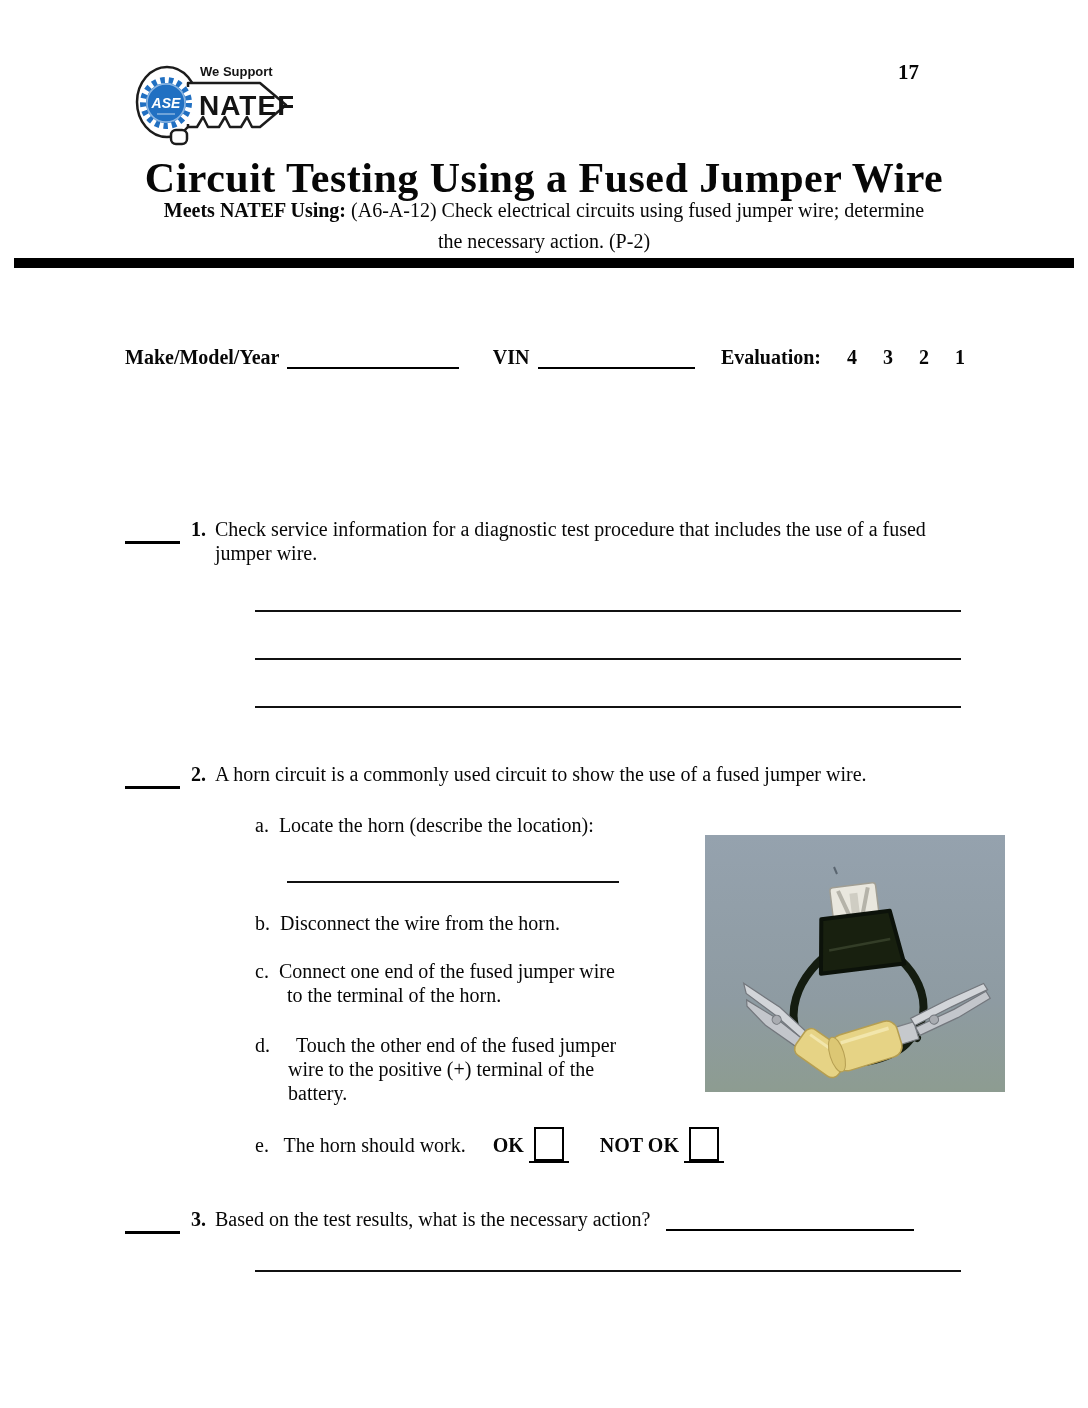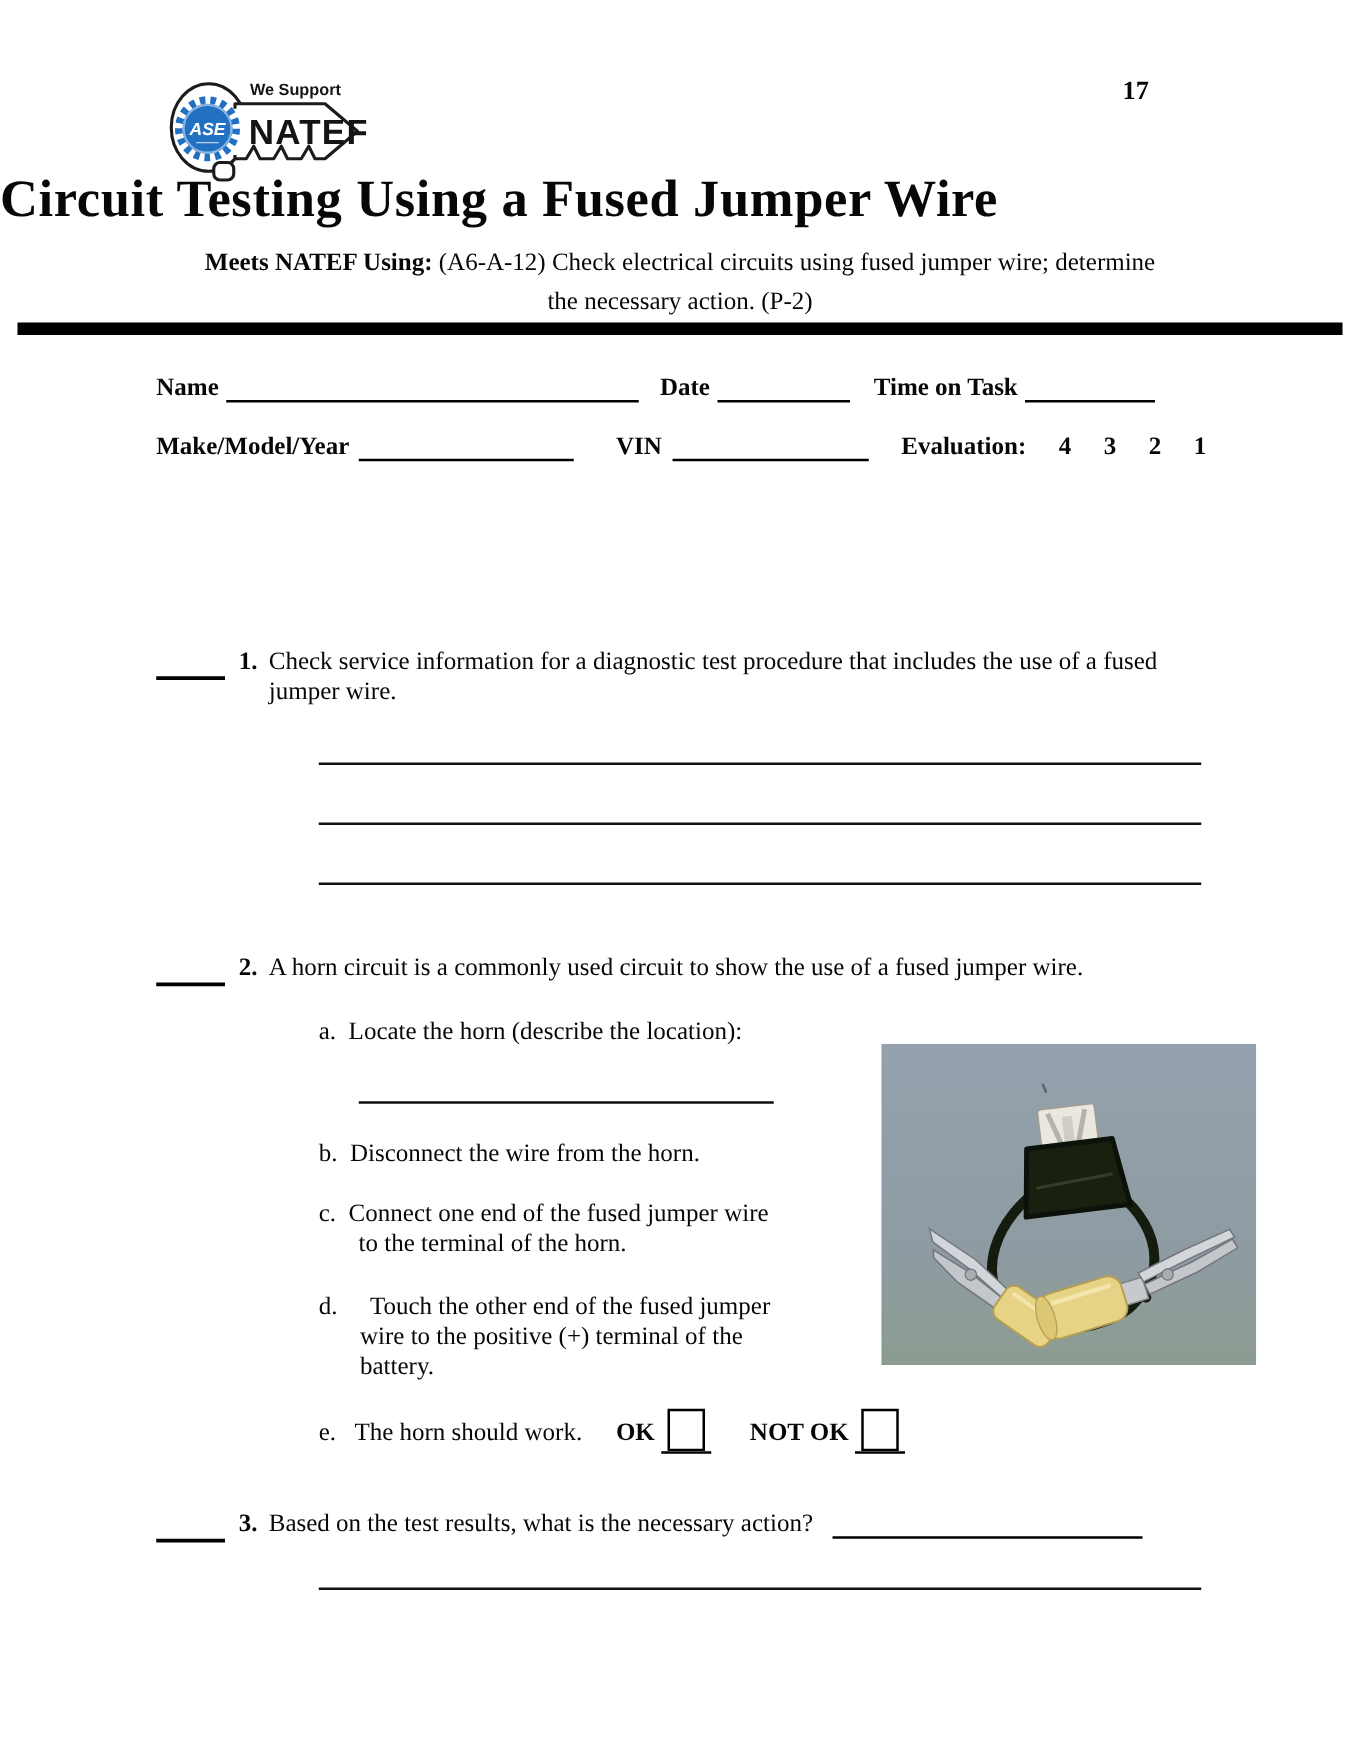--- a/index.html
+++ b/index.html
@@ -11,21 +11,21 @@
     font-family:"Liberation Serif", serif;
     color:#070707;
     overflow:hidden;
   }
   .abs{position:absolute;}
   .b{font-weight:bold;}
   .bi{font-weight:bold;font-style:italic;}
   .thinline{position:absolute;border-bottom:2px solid #111;height:0;}
   .page-number{font-size:21px;font-weight:bold;}
   .title{
-    left:0;right:0;top:136px;text-align:left;
+    left:0;right:0;top:154px;text-align:center;
     font-size:42px;font-weight:bold;letter-spacing:0.5px;
   }
   .subtitle{left:0;right:0;text-align:center;font-size:20px;}
   .rule{left:14px;top:258px;width:1060px;height:10px;background:#000;}
   .formrow{display:flex;align-items:flex-end;font-size:20px;white-space:nowrap;}
   .formrow .lbl{font-weight:bold;}
   .fline{display:inline-block;border-bottom:2px solid #000;height:24px;}
   .evnum{font-weight:bold;margin-left:26px;}
   .caution{
     background:#e5e5e5;
@@ -74,28 +74,20 @@
 
   <div class="abs title">Circuit Testing Using a Fused Jumper Wire</div>
   <div class="abs subtitle" style="top:199px;">
     <span class="b">Meets NATEF Using:</span>
     <span>(A6-A-12)  Check electrical circuits using fused jumper wire; determine</span>
   </div>
   <div class="abs subtitle" style="top:230px;">the necessary action.  (P-2)</div>
 
   <div class="abs rule"></div>
 
-  <div class="abs formrow" style="left:125px;top:296px;width:830px;">
-    <span class="lbl">Name</span>
-    <span class="fline" style="width:330px;margin-left:6px;"></span>
-    <span class="lbl" style="margin-left:17px;">Date</span>
-    <span class="fline" style="width:106px;margin-left:6px;"></span>
-    <span class="lbl" style="margin-left:19px;">Time on Task</span>
-    <span class="fline" style="width:104px;margin-left:6px;"></span>
-  </div>
 
   <div class="abs formrow" style="left:125px;top:343px;width:840px;">
     <span class="lbl">Make/Model/Year</span>
     <span class="fline" style="width:172px;margin-left:8px;"></span>
     <span class="lbl" style="margin-left:34px;">VIN</span>
     <span class="fline" style="width:158px;margin-left:8px;"></span>
     <span class="lbl" style="margin-left:26px;">Evaluation:</span>
     <span class="evnum">4</span>
     <span class="evnum">3</span>
     <span class="evnum">2</span>

